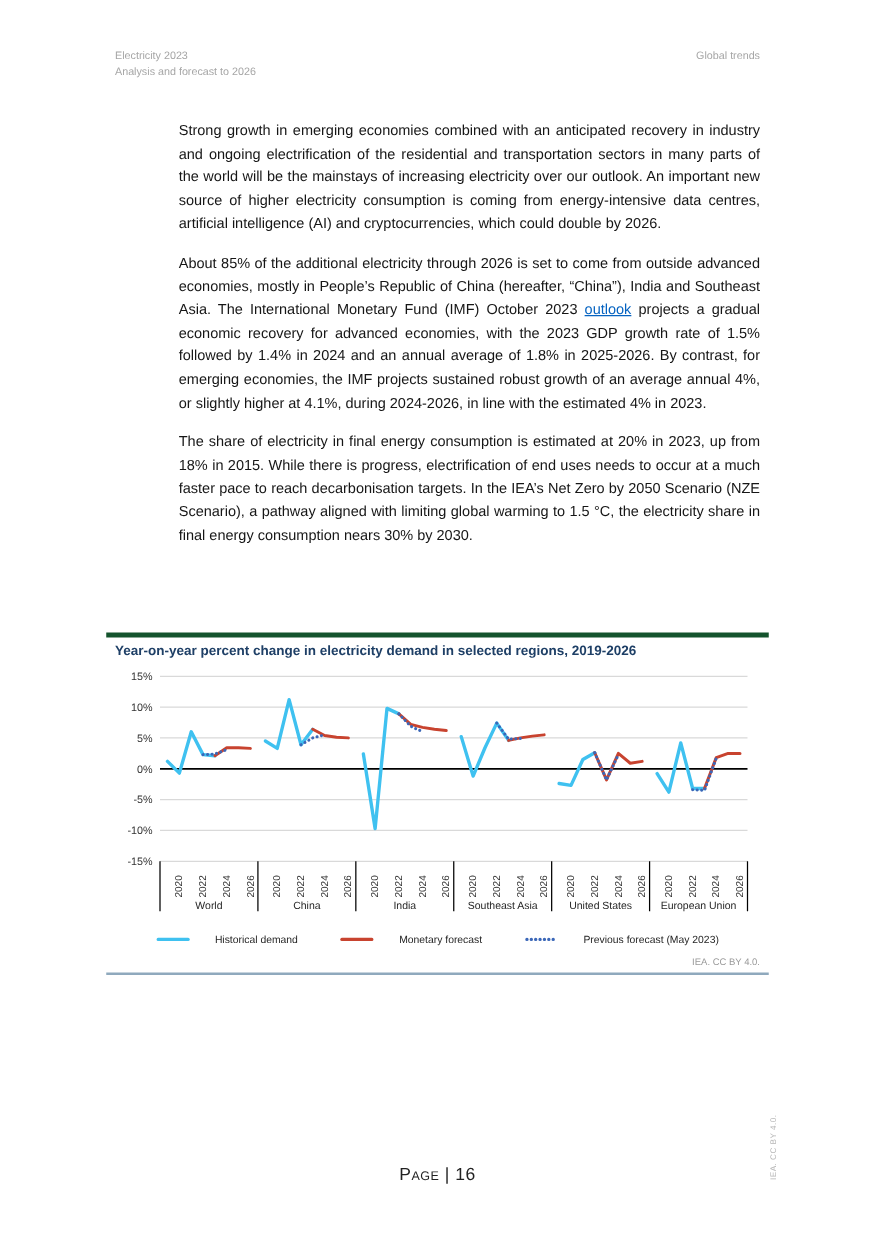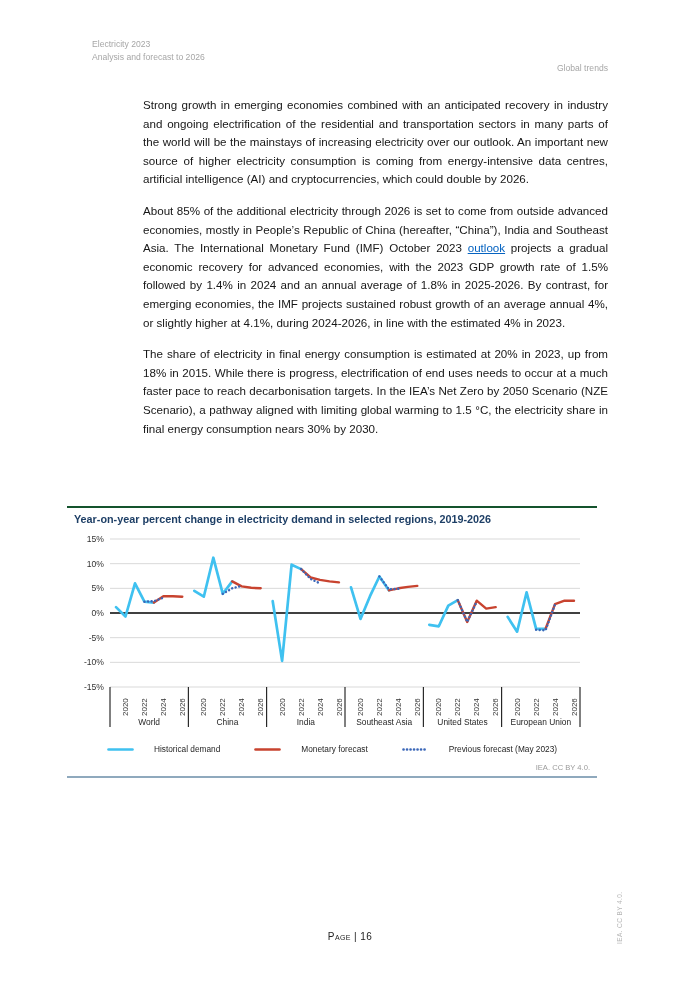--- a/index.html
+++ b/index.html
@@ -3,37 +3,37 @@
 <meta charset="utf-8">
 <style>
   html,body{margin:0;padding:0;background:#ffffff;}
   .page{
     position:relative;width:700px;height:990px;background:#ffffff;overflow:hidden;
     font-family:"Liberation Sans", sans-serif;
   }
   
   .header{position:absolute;top:38px;left:92px;right:92px;display:flex;justify-content:space-between;
     font-size:8.6px;line-height:13px;color:#a6a6a6;}
-  .header .right{text-align:right;margin-top:24px;}
+  .header .right{text-align:right;}
   
   .content{position:absolute;top:92px;left:143px;width:465px;color:#161616;}
   .content p{margin:4px 0 13px 0;font-size:11.6px;line-height:18.6px;text-align:justify;}
   .content a{color:#0563c1;text-decoration:underline;cursor:pointer;}
   
-  .figure{position:absolute;top:506px;left:67px;width:530px;border-top:2px solid #14532d;}
+  .figure{position:absolute;top:506px;left:85px;width:530px;border-top:4px solid #14532d;}
   .figure-title{font-weight:bold;font-size:10.8px;color:#1e3f66;padding:5px 0 4px 7px;}
   .chart-svg{display:block;width:530px;height:205px;}
   .legend{display:flex;justify-content:center;align-items:center;gap:34px;margin-top:10px;
     font-size:8.3px;color:#262626;}
   .legend-item{display:flex;align-items:center;gap:20px;}
   .figure-credit{text-align:right;padding-right:7px;margin-top:9px;font-size:7.6px;color:#9a9a9a;}
   .figure-rule{border-bottom:2px solid #8fa9bd;margin-top:4px;}
   
   .footer{position:absolute;top:931px;left:0;width:100%;text-align:center;
-    font-size:10px;color:#222222;font-variant:small-caps;letter-spacing:0.4px;}
+    font-size:14px;color:#222222;font-variant:small-caps;letter-spacing:0.4px;}
   
   .side-credit{position:absolute;left:616px;top:882px;height:62px;
     writing-mode:vertical-rl;transform:rotate(180deg);
     font-size:6.5px;letter-spacing:0.4px;color:#b6b6b6;white-space:nowrap;}
   text{font-family:"Liberation Sans", sans-serif;}
 </style>
 </head>
 <body>
 
 <div class="page">

